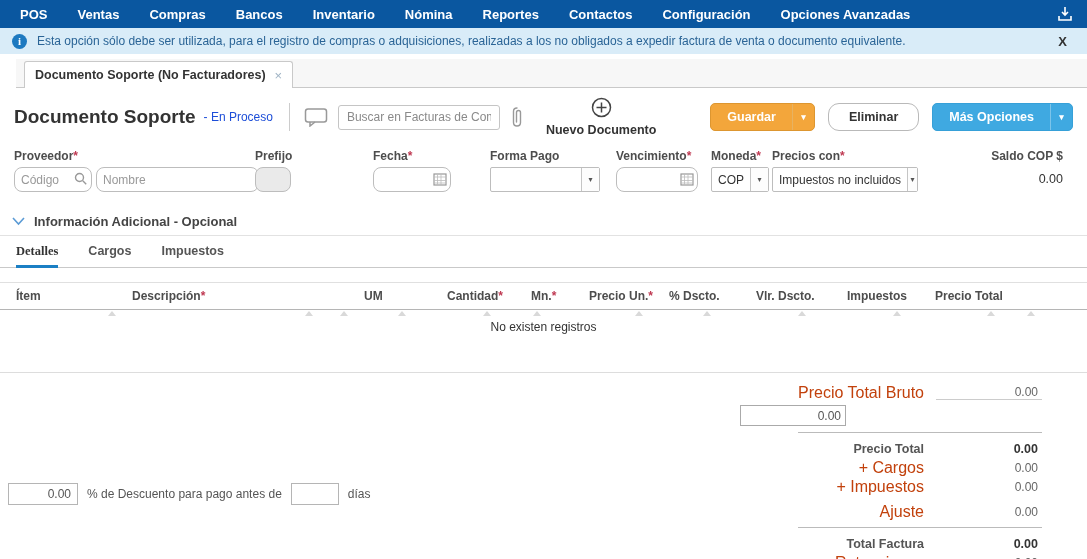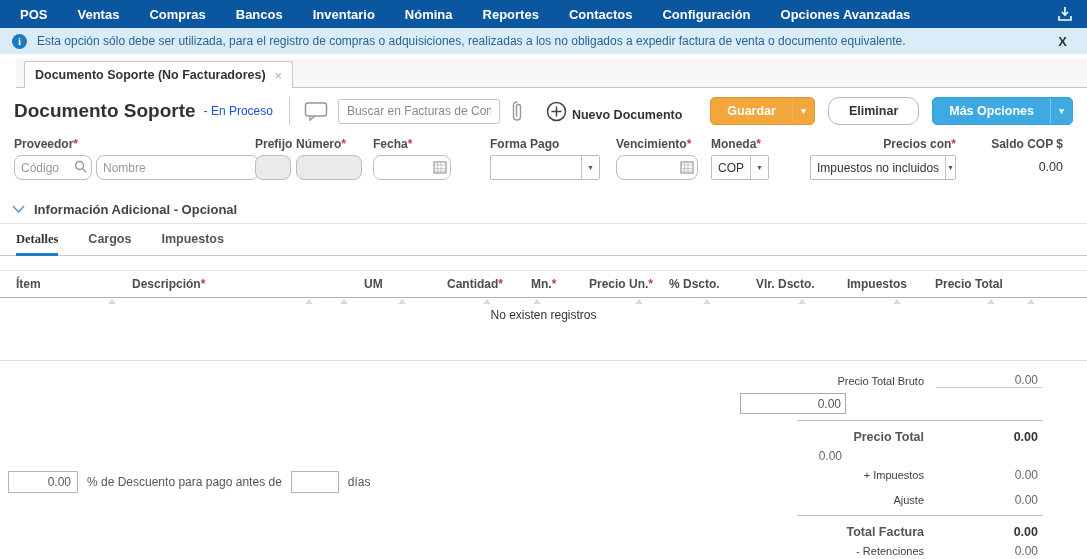--- a/index.html
+++ b/index.html
@@ -33,22 +33,22 @@
   .tab-close { color:#9fb3c4; font-weight:normal; font-size:13px; cursor:pointer; }
   
   .titlebar { display:flex; align-items:center; padding:9px 14px 10px 14px; }
   .page-title { font-size:19px; font-weight:bold; color:#333; white-space:nowrap; }
   .status { font-size:12px; color:#1d4ed8; margin-left:8px; white-space:nowrap; }
   .vdiv { width:1px; height:28px; background:#ccc; margin:0 14px 0 16px; }
   .tool-icon { display:flex; align-items:center; margin-right:10px; cursor:pointer; }
   .search-input { width:162px; height:25px; border:1px solid #c5c5c5; border-radius:3px;
                   padding:0 8px; font-size:12px; color:#555; outline:none; }
   .search-input::placeholder { color:#8a8a8a; }
-  .new-doc { display:flex; align-items:flex-end; gap:5px; font-weight:bold; font-size:12.5px;
-             color:#333; margin-left:12px; cursor:pointer; white-space:nowrap; }
+  .new-doc { display:flex; align-items:center; gap:5px; font-weight:bold; font-size:12.5px;
+             color:#333; margin-left:12px; cursor:pointer; white-space:nowrap;flex-direction:column; }
   .tb-spacer { flex:1; }
   .btn { height:28px; display:flex; align-items:center; font-size:12.5px; font-weight:bold;
          cursor:pointer; user-select:none; }
   .btn-guardar { background:#f3a63b; border:1px solid #dd9630; border-radius:5px; color:#fff; }
   .btn-guardar .btn-main { padding:0 16px; }
   .btn-guardar .btn-caret { width:22px; display:flex; align-items:center; justify-content:center;
                             border-left:1px solid #e7b261; font-size:9px; height:100%; }
   .btn-eliminar { background:#fff; border:1px solid #b9b9b9; border-radius:11px; color:#333;
                   padding:0 20px; margin:0 13px; }
   .btn-mas { background:#3fa9e1; border:1px solid #36a0d8; border-radius:5px; color:#fff; }
@@ -95,21 +95,21 @@
   
   .lower { display:flex; padding:10px 0 0 0; }
   .lower-left { flex:1; }
   .discount-row { display:flex; align-items:center; margin:100px 0 0 8px; gap:9px; }
   .disc-inp { width:70px; height:22px; border:1px solid #b5b5b5; font-size:12px; color:#555;
               text-align:right; padding:0 6px; outline:none; }
   .disc-text { font-size:12px; color:#555; }
   .days-inp { width:48px; height:22px; border:1px solid #b5b5b5; outline:none; }
   .totals { width:302px; margin-right:45px; }
   .t-row { display:flex; align-items:center; min-height:19px; }
-  .t-label { flex:1; text-align:right; font-size:11px; color:#404040; padding-right:12px;
+  .t-label { flex:1; text-align:right; font-size:16px; color:#c2410c; padding-right:12px;
              white-space:nowrap; }
   .t-label.strong { color:#555; font-weight:bold; font-size:12.5px; }
   .t-val { width:106px; text-align:right; font-size:12px; color:#666; padding-right:4px; }
   .t-val.strong { color:#333; font-weight:bold; font-size:12.5px; }
   .t-val.underl { border-bottom:1px solid #ccc; }
   .t-inp { width:106px; height:21px; border:1px solid #aaa; font-size:12px; color:#555;
            text-align:right; padding:0 4px; outline:none; }
   .t-hr { border:none; border-top:1px solid #bbb; margin:6px 0 6px 58px; }
 </style>
 </head>
@@ -201,24 +201,20 @@
       </div>
       <input class="inp" style="width: 163px;" placeholder="Nombre">
     </div>
   </div>
 
   <div class="field" style="left:255px;">
     <div class="flabel"><span>Prefijo</span></div>
     <input class="inp inp-dis" style="width: 36px;" disabled="">
   </div>
 
-  <div class="field" style="left:296px;">
-    <div class="flabel"><span>Número</span><span class="req">*</span></div>
-    <input class="inp inp-dis" style="width: 66px;" disabled="">
-  </div>
 
   <div class="field" style="left:373px;">
     <div class="flabel"><span>Fecha</span><span class="req">*</span></div>
     <div class="inp-wrap" style="width:78px;">
       <input class="inp" style="">
       <span class="inp-icon" style="top:5px;">
         <svg width="14" height="14" viewBox="0 0 14 14">
             <rect x="1" y="2" width="12" height="11" fill="none" stroke="#999" stroke-width="1.2"></rect>
             <path d="M1 5h12M4.5 2v11M8 2v11M1 8.5h12M1 11h12" stroke="#bbb" stroke-width=".8"></path>
           </svg>
@@ -248,21 +244,21 @@
   </div>
 
   <div class="field" style="left:711px;">
     <div class="flabel"><span>Moneda</span><span class="req">*</span></div>
     <div class="combo" style="width:58px;">
       <span class="combo-text">COP</span>
       <span class="combo-btn">▾</span>
     </div>
   </div>
 
-  <div class="field" style="left:810px;text-align:right;">
+  <div class="field" style="left:772px;">
     <div class="flabel"><span>Precios con</span><span class="req">*</span></div>
     <div class="combo" style="width:146px;">
       <span class="combo-text">Impuestos no incluidos</span>
       <span class="combo-btn">▾</span>
     </div>
   </div>
 
   <div class="saldo">
     <div class="flabel">Saldo COP $</div>
     <div class="saldo-val">0.00</div>
@@ -330,20 +326,21 @@
     </div>
     <div class="t-row" style="margin-top:3px;">
       <input class="t-inp" value="0.00" style="">
     </div>
     <hr class="t-hr">
     <div class="t-row">
       <span class="t-label strong">Precio Total</span>
       <span class="t-val strong">0.00</span>
     </div>
     <div class="t-row">
+      <span class="t-label">+ Cargos</span>
       <span class="t-val">0.00</span>
     </div>
     <div class="t-row">
       <span class="t-label">+ Impuestos</span>
       <span class="t-val">0.00</span>
     </div>
     <div class="t-row" style="margin-top:6px;">
       <span class="t-label">Ajuste</span>
       <span class="t-val">0.00</span>
     </div>

